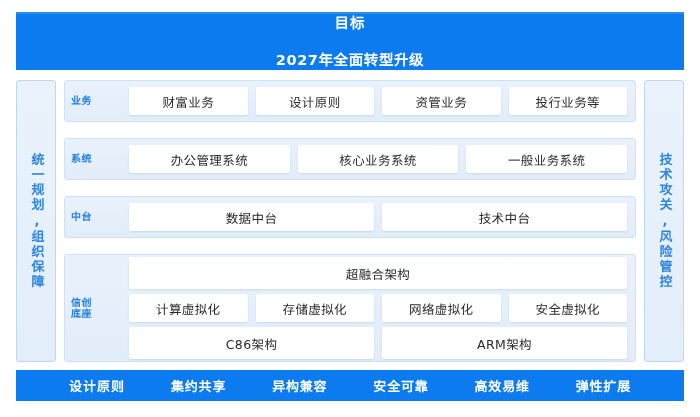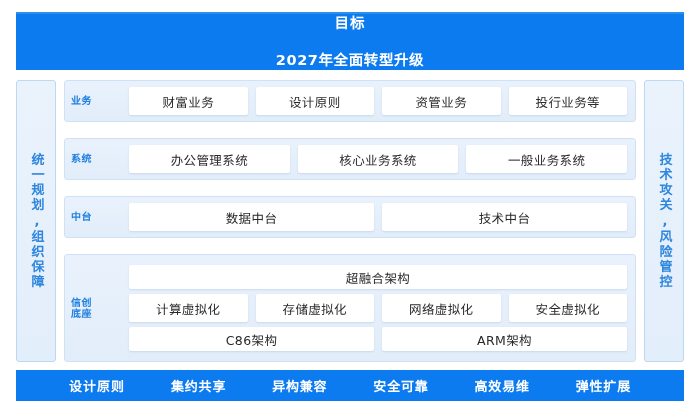--- a/index.html
+++ b/index.html
@@ -148,21 +148,21 @@
   }
 
   
   .base-stack {
     flex: 1 1 auto;
     display: flex;
     flex-direction: column;
     gap: 5px;
   }
   .base-stack .cards { width: 100%; }
-  .card.card-wide { height: 24px; }
+  .card.card-wide { height: 32px; }
 
   
   .principles-bar {
     position: absolute;
     left: 16px;
     top: 370px;
     width: 668px;
     height: 31px;
     background: #0d7bf0;
     display: flex;

